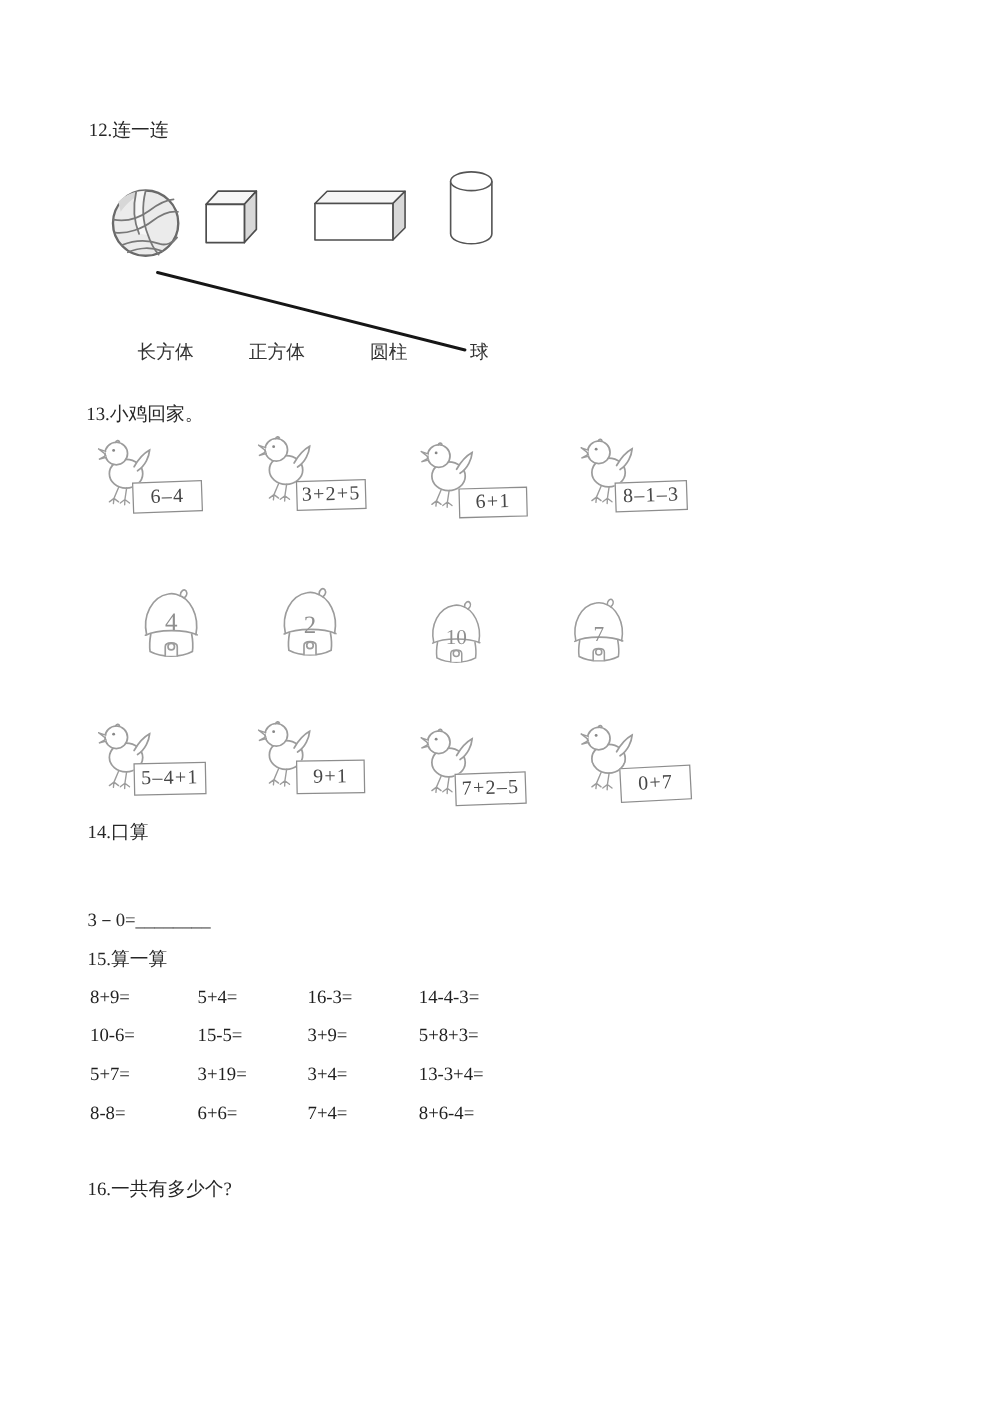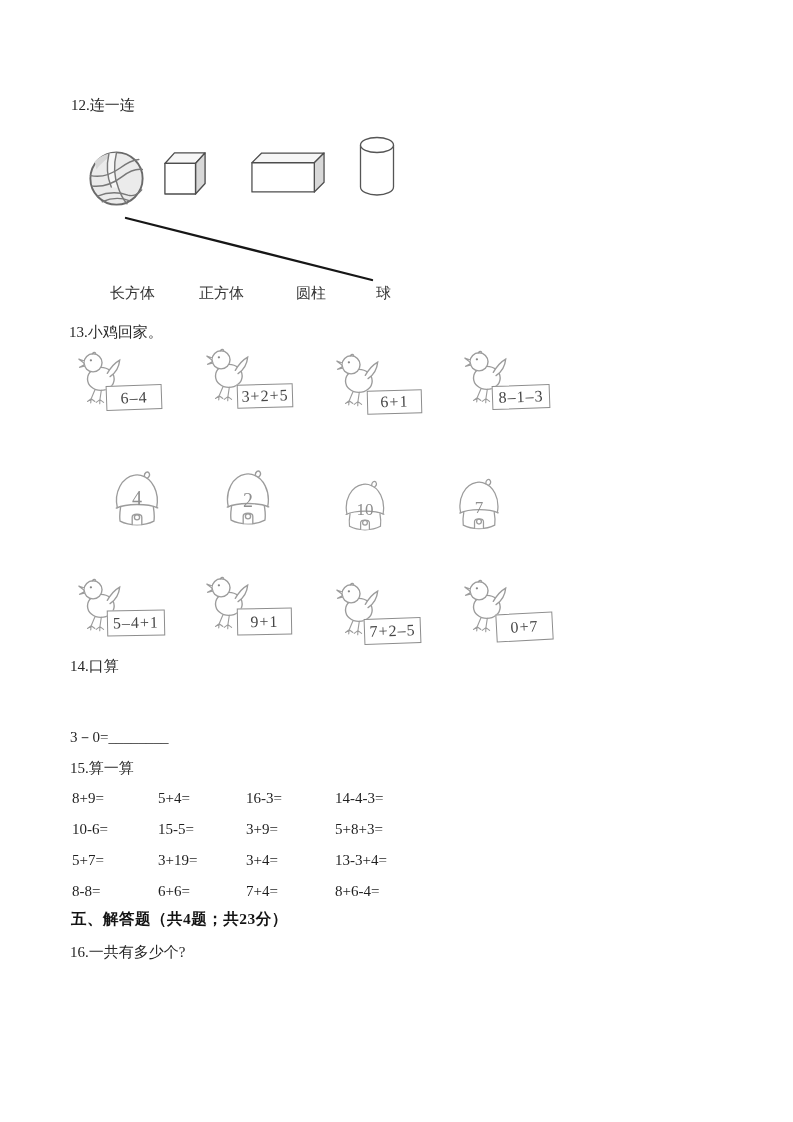--- a/index.html
+++ b/index.html
@@ -5,21 +5,21 @@
   html,body{margin:0;padding:0;}
   body{
     width:793px;height:1122px;background:#ffffff;
     font-family:"Liberation Serif","DejaVu Serif",serif;
     color:#262626;
   }
   .sheet{position:relative;width:793px;height:1080px;overflow:hidden;background:#ffffff;text-decoration:underline;}
   .abs{position:absolute;}
   .txt{position:absolute;font-size:15px;white-space:pre;line-height:1.2;}
   .bold{font-weight:bold;font-size:15.5px;color:#141414;letter-spacing:0.5px;}
-  .shape-label{position:absolute;top:284px;font-size:15px;color:#333;}
+  .shape-label{position:absolute;top:272px;font-size:15px;color:#333;}
   .expr-box{
     position:absolute;border:1.5px solid #8d8d8d;background:#ffffff;
     display:flex;align-items:center;justify-content:center;
     font-size:16px;color:#474747;letter-spacing:1px;
   }
   .house-num{position:absolute;color:#8f8f8f;text-align:center;font-size:20px;}
   .house-num.small{font-size:17px;}
   .grid-row{position:absolute;left:72px;display:flex;font-size:15px;color:#1f1f1f;gap:36px;}
   .grid-row .c{display:inline-block;}
   .c1{width:50px;} .c2{width:52px;} .c3{width:53px;}
@@ -194,16 +194,15 @@
     <span class="c c3">3+4=</span>
     <span class="c">13-3+4=</span>
   </div>
   <div class="grid-row" style="top:883px;">
     <span class="c c1">8-8=</span>
     <span class="c c2">6+6=</span>
     <span class="c c3">7+4=</span>
     <span class="c">8+6-4=</span>
   </div>
 
-  <div class="txt bold" style="left:71px;top:910px;">五、解答题（共4题；共23分）</div>
   <div class="txt" style="left:70px;top:943px;">16.一共有多少个?</div>
 
 </div>
 
 </body></html>

